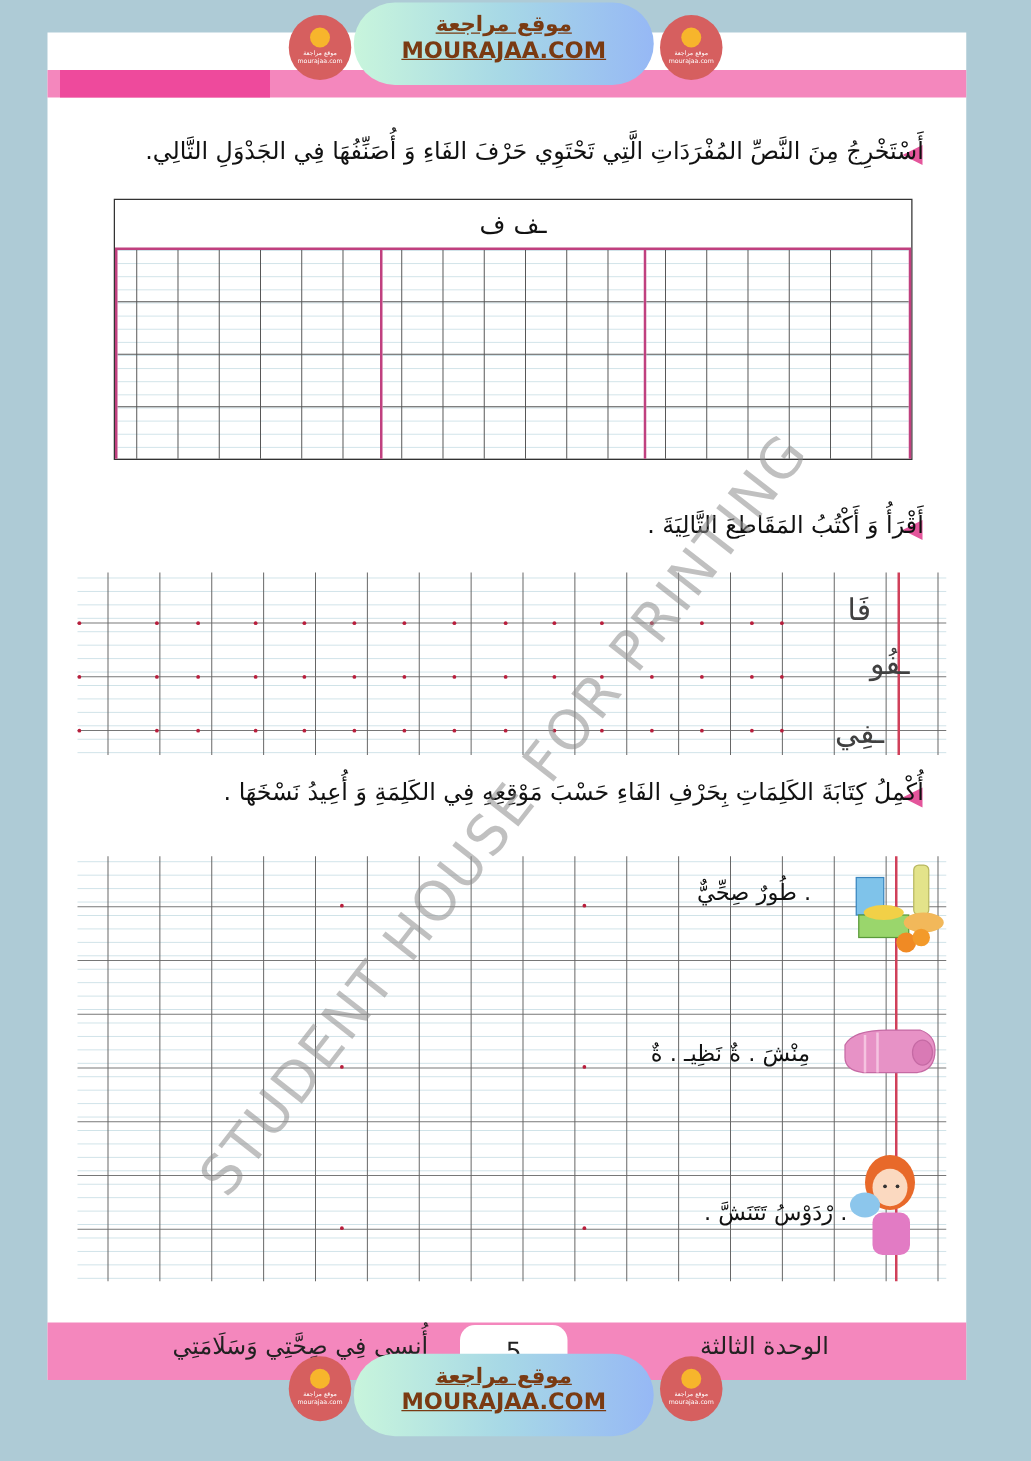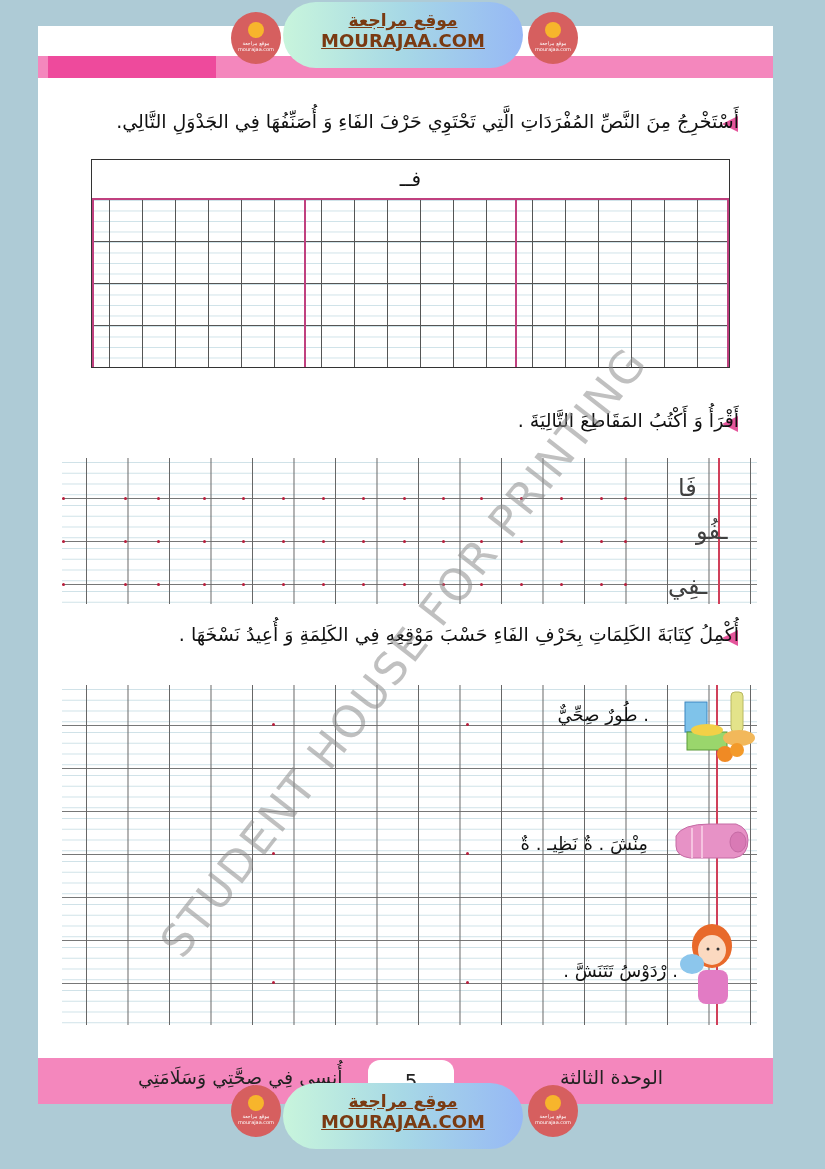--- a/index.html
+++ b/index.html
@@ -69,21 +69,21 @@
     <div class="inner"></div>
     <div class="t">موقع مراجعة</div>
     <div class="t">mourajaa.com</div>
   </div>
 
 <div class="arrow" style="left:722px;top:116px;"></div>
 <div class="instr" style="top:110px;font-size:19px;">أَسْتَخْرِجُ مِنَ النَّصِّ المُفْرَدَاتِ الَّتِي تَحْتَوِي حَرْفَ الفَاءِ وَ أُصَنِّفُهَا فِي الجَدْوَلِ التَّالِي.</div>
 
 <div class="tablebox">
   <div class="thead">
-    <div>فــ</div>
+    <div>ـف   ف</div>
   </div>
   <div class="tbody">
     <div class="tcol"></div>
     <div class="tcol"></div>
     <div class="tcol"></div>
   </div>
 </div>
 
 <div class="arrow" style="left:722px;top:416px;"></div>
 <div class="instr" style="top:409px;font-size:19px;">أَقْرَأُ وَ أَكْتُبُ المَقَاطِعَ التَّالِيَةَ .</div>

